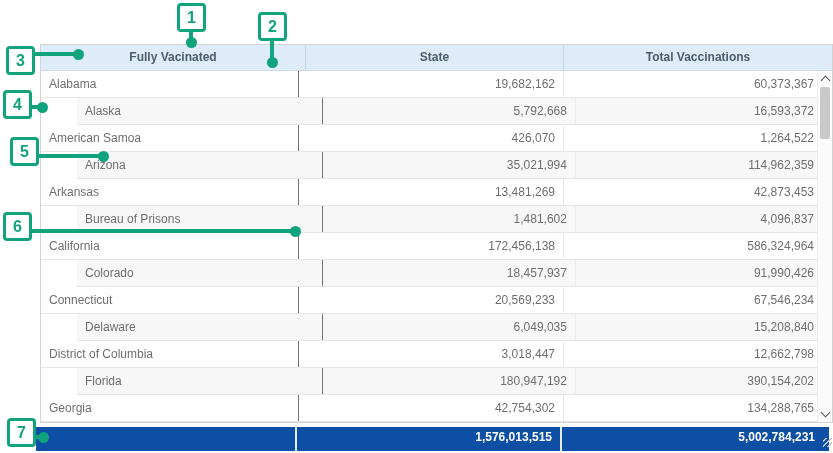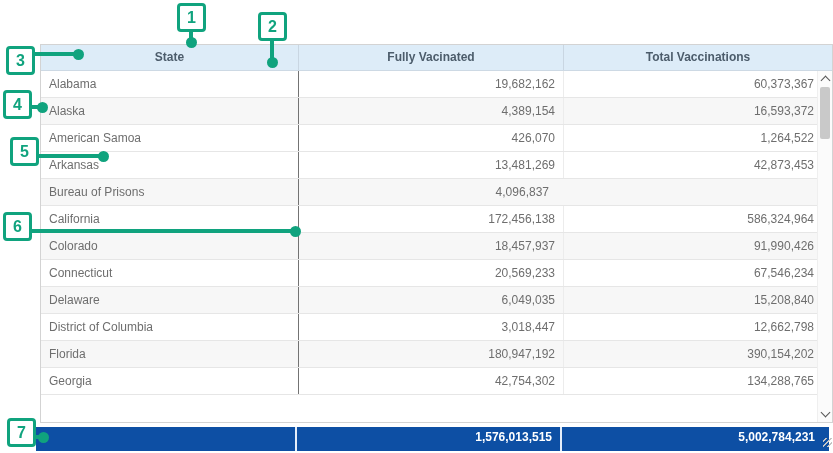--- a/index.html
+++ b/index.html
@@ -20,21 +20,21 @@
   .grid{position:absolute;left:40px;top:44px;width:793px;height:379px;
         box-sizing:border-box;border:1px solid var(--grid-border);background:#fff;}
   .thead{display:flex;height:26px;background:var(--header-bg);
          border-bottom:1px solid #cdd9e4;box-sizing:border-box;}
   .th{box-sizing:border-box;font-size:12px;font-weight:bold;color:var(--header-text);
       text-align:center;line-height:25px;white-space:nowrap;overflow:hidden;}
   .col1{width:258px;} .col2{width:265px;} .col3{width:268px;}
   .th.col1,.th.col2{border-right:1px solid #c9d6e2;}
   .tbody{position:relative;}
   .tr{display:flex;height:27px;box-sizing:border-box;border-bottom:1px solid var(--cell-border);background:#fff;}
-  .tr.alt{background:var(--row-alt);}
+  .tr.alt{background:var(--row-alt);margin-left:36px;}
   .td{box-sizing:border-box;font-size:12px;color:var(--row-text);line-height:26px;
       white-space:nowrap;overflow:hidden;}
   .td.col1{padding-left:8px;border-right:1px solid #737373;}
   .td.col2{border-right:1px solid #ececec;}
   .td.num{text-align:right;padding-right:8px;}
   .td.col3.num{padding-right:18px;}
 
   
   .vscroll{position:absolute;top:26px;right:0;bottom:0;width:15px;box-sizing:border-box;
            background:#fbfbfb;border-left:1px solid #efefef;}
@@ -62,47 +62,53 @@
   .co-line{position:absolute;background:var(--teal);z-index:9;}
   .co-dot{position:absolute;width:11px;height:11px;border-radius:50%;background:var(--teal);z-index:10;}
 </style>
 </head>
 <body>
 
 <div class="stage">
 
   <div class="grid">
     <div class="thead">
+      <div class="th col2">Fully Vacinated</div>
       <div class="th col1">State</div>
-      <div class="th col2">Fully Vacinated</div>
       <div class="th col3">Total Vaccinations</div>
     </div>
     <div class="tbody">
         <div class="tr">
           <div class="td col1">Alabama</div>
           <div class="td col2 num">19,682,162</div>
           <div class="td col3 num">60,373,367</div>
         </div>
         <div class="tr alt">
           <div class="td col1">Alaska</div>
-          <div class="td col2 num">4,389,154</div>
+          <div class="td col2 num">5,792,668</div>
           <div class="td col3 num">16,593,372</div>
         </div>
         <div class="tr">
           <div class="td col1">American Samoa</div>
           <div class="td col2 num">426,070</div>
           <div class="td col3 num">1,264,522</div>
+        </div>
+        <div class="tr alt">
+          <div class="td col1">Arizona</div>
+          <div class="td col2 num">35,021,994</div>
+          <div class="td col3 num">114,962,359</div>
         </div>
         <div class="tr">
           <div class="td col1">Arkansas</div>
           <div class="td col2 num">13,481,269</div>
           <div class="td col3 num">42,873,453</div>
         </div>
         <div class="tr alt">
           <div class="td col1">Bureau of Prisons</div>
+          <div class="td col2 num">1,481,602</div>
           <div class="td col3 num">4,096,837</div>
         </div>
         <div class="tr">
           <div class="td col1">California</div>
           <div class="td col2 num">172,456,138</div>
           <div class="td col3 num">586,324,964</div>
         </div>
         <div class="tr alt">
           <div class="td col1">Colorado</div>
           <div class="td col2 num">18,457,937</div>

